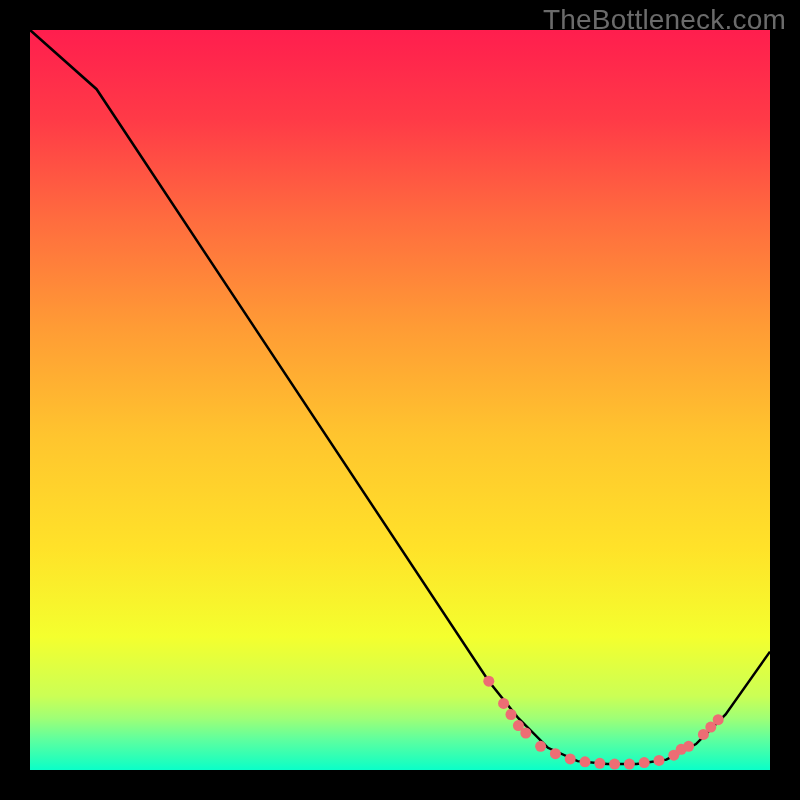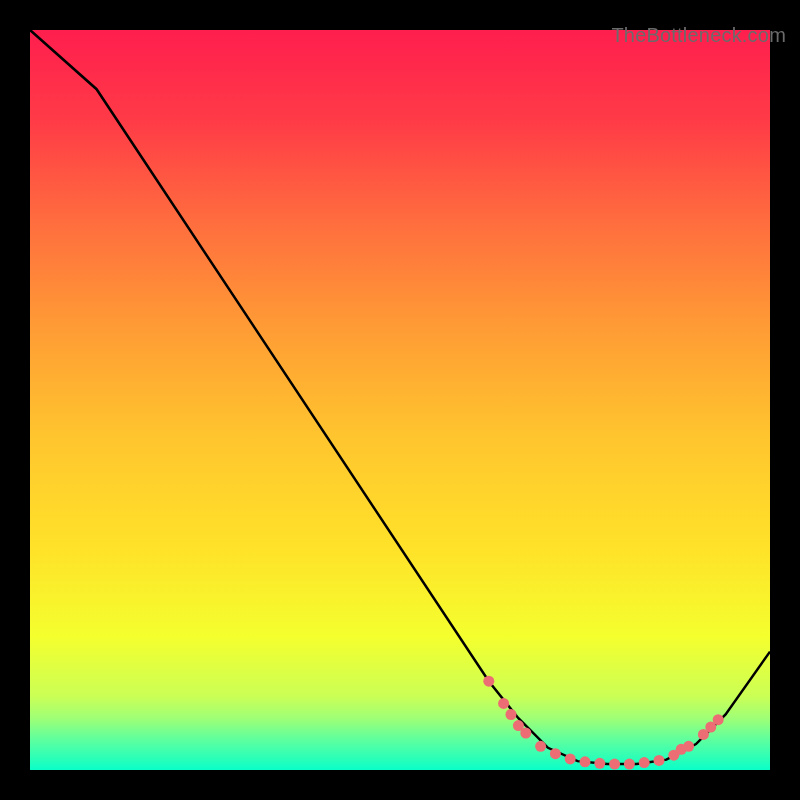--- a/index.html
+++ b/index.html
@@ -14,25 +14,24 @@
   .container {
     position: relative;
     width: 800px;
     height: 800px;
   }
   .watermark {
     position: absolute;
     top: 4px;
     right: 14px;
     color: #6b6b6b;
-    font-size: 20px;
+    font-size: 28px;
     font-weight: 500;
     letter-spacing: 0.2px;
     z-index: 10;
-    margin-top: 20px;
   }
   svg {
     position: absolute;
     top: 0;
     left: 0;
   }
 </style>
 </head>
 <body>
 

